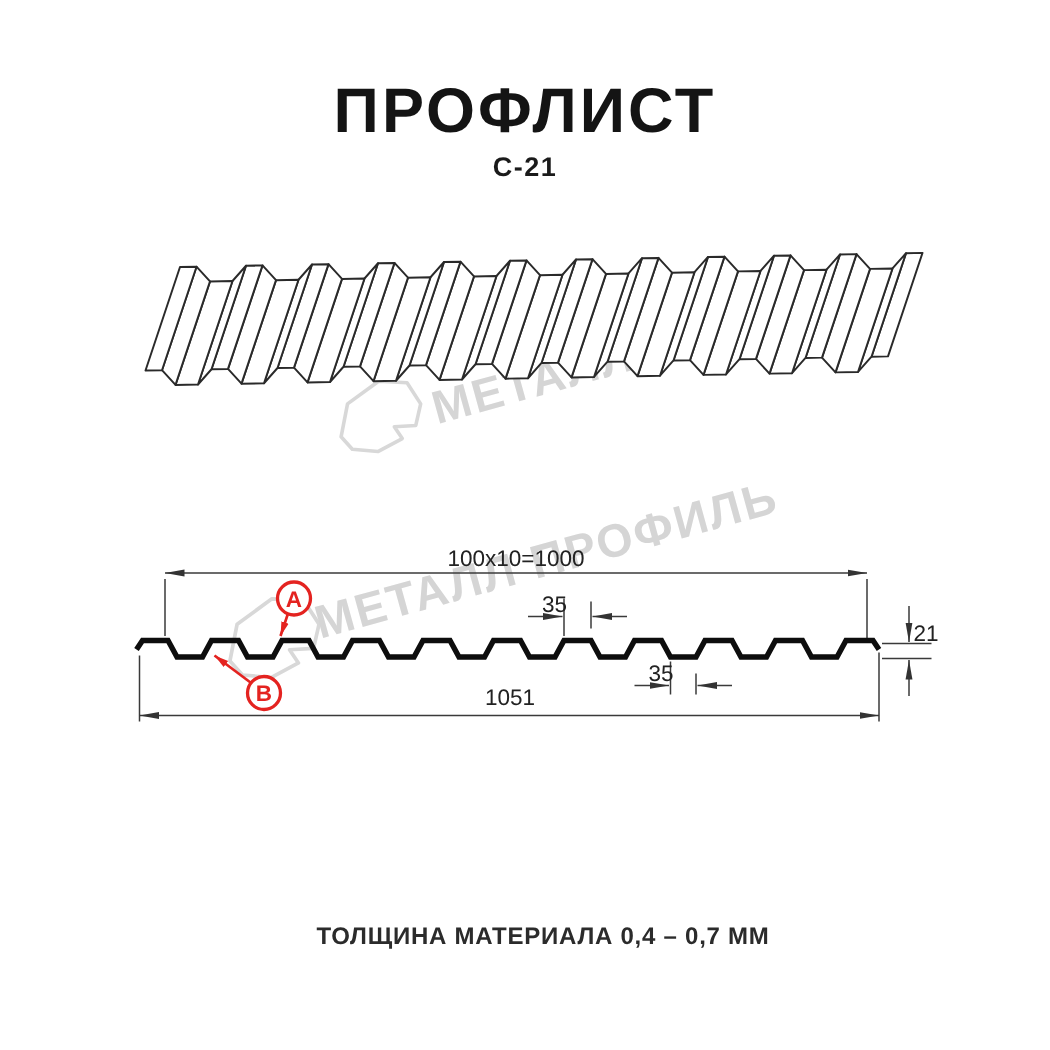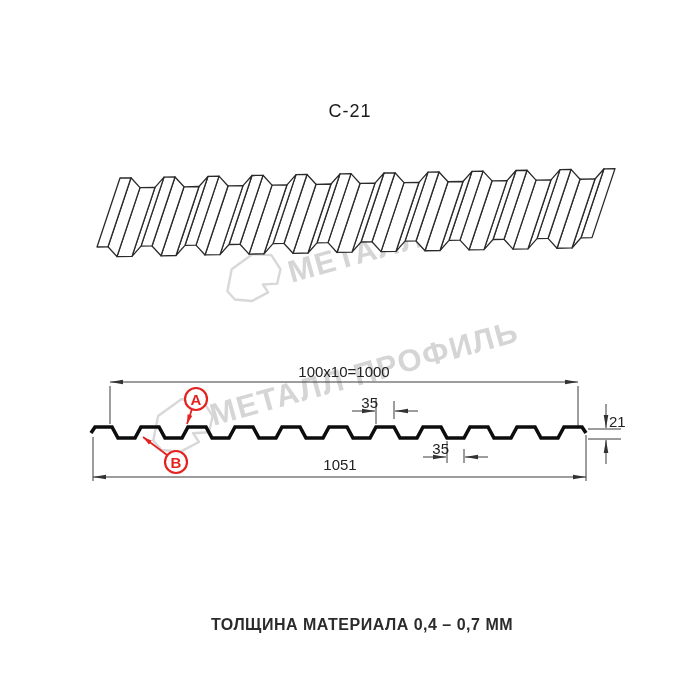--- a/index.html
+++ b/index.html
@@ -1,34 +1,35 @@
 <!DOCTYPE html>
 <html><head>
 <meta charset="utf-8">
 <style>
   html,body{margin:0;padding:0;background:#fff;}
   .page{position:relative;width:700px;height:700px;background:#fff;overflow:hidden;
         font-family:"Liberation Sans",sans-serif;}
   .title{position:absolute;top:50px;left:0;width:700px;text-align:center;
          font-size:42px;font-weight:bold;letter-spacing:2px;color:#141414;}
   .subtitle{position:absolute;top:101px;left:0;width:700px;text-align:center;
-         font-size:18px;font-weight:400;letter-spacing:1px;color:#1a1a1a;}
+         font-size:18px;font-weight:700;letter-spacing:1px;color:#1a1a1a;}
   .footer{position:absolute;top:616px;left:0;width:700px;text-align:center;
          font-size:16px;font-weight:600;letter-spacing:.5px;color:#2b2b2b;padding-left:12px;}
   svg{position:absolute;left:0;top:0;}
   .dimtxt{font-family:"Liberation Sans",sans-serif;font-size:15px;fill:#222;}
   .wmtxt{font-family:"Liberation Sans",sans-serif;font-weight:bold;font-size:31px;
          fill:#d5d5d5;letter-spacing:1.5px;}
   .redtxt{font-family:"Liberation Sans",sans-serif;font-weight:bold;font-size:15px;fill:#e42320;}
 </style>
 </head>
 <body>
 
 <div class="page">
 
+  <div class="title">ПРОФЛИСТ</div>
   <div class="subtitle">С-21</div>
 
   <svg width="700" height="700" viewBox="0 0 700 700">
     <defs>
       <marker id="mBlk" markerWidth="14" markerHeight="6" refX="13" refY="3" orient="auto-start-reverse" markerUnits="userSpaceOnUse">
         <path d="M0,0.7 L13,3 L0,5.3 Z" fill="#333"></path>
       </marker>
       <marker id="mRed" markerWidth="10" markerHeight="7" refX="9.5" refY="3.5" orient="auto" markerUnits="userSpaceOnUse">
         <path d="M0,1 L9.5,3.5 L0,6 Z" fill="#e42320"></path>
       </marker>

